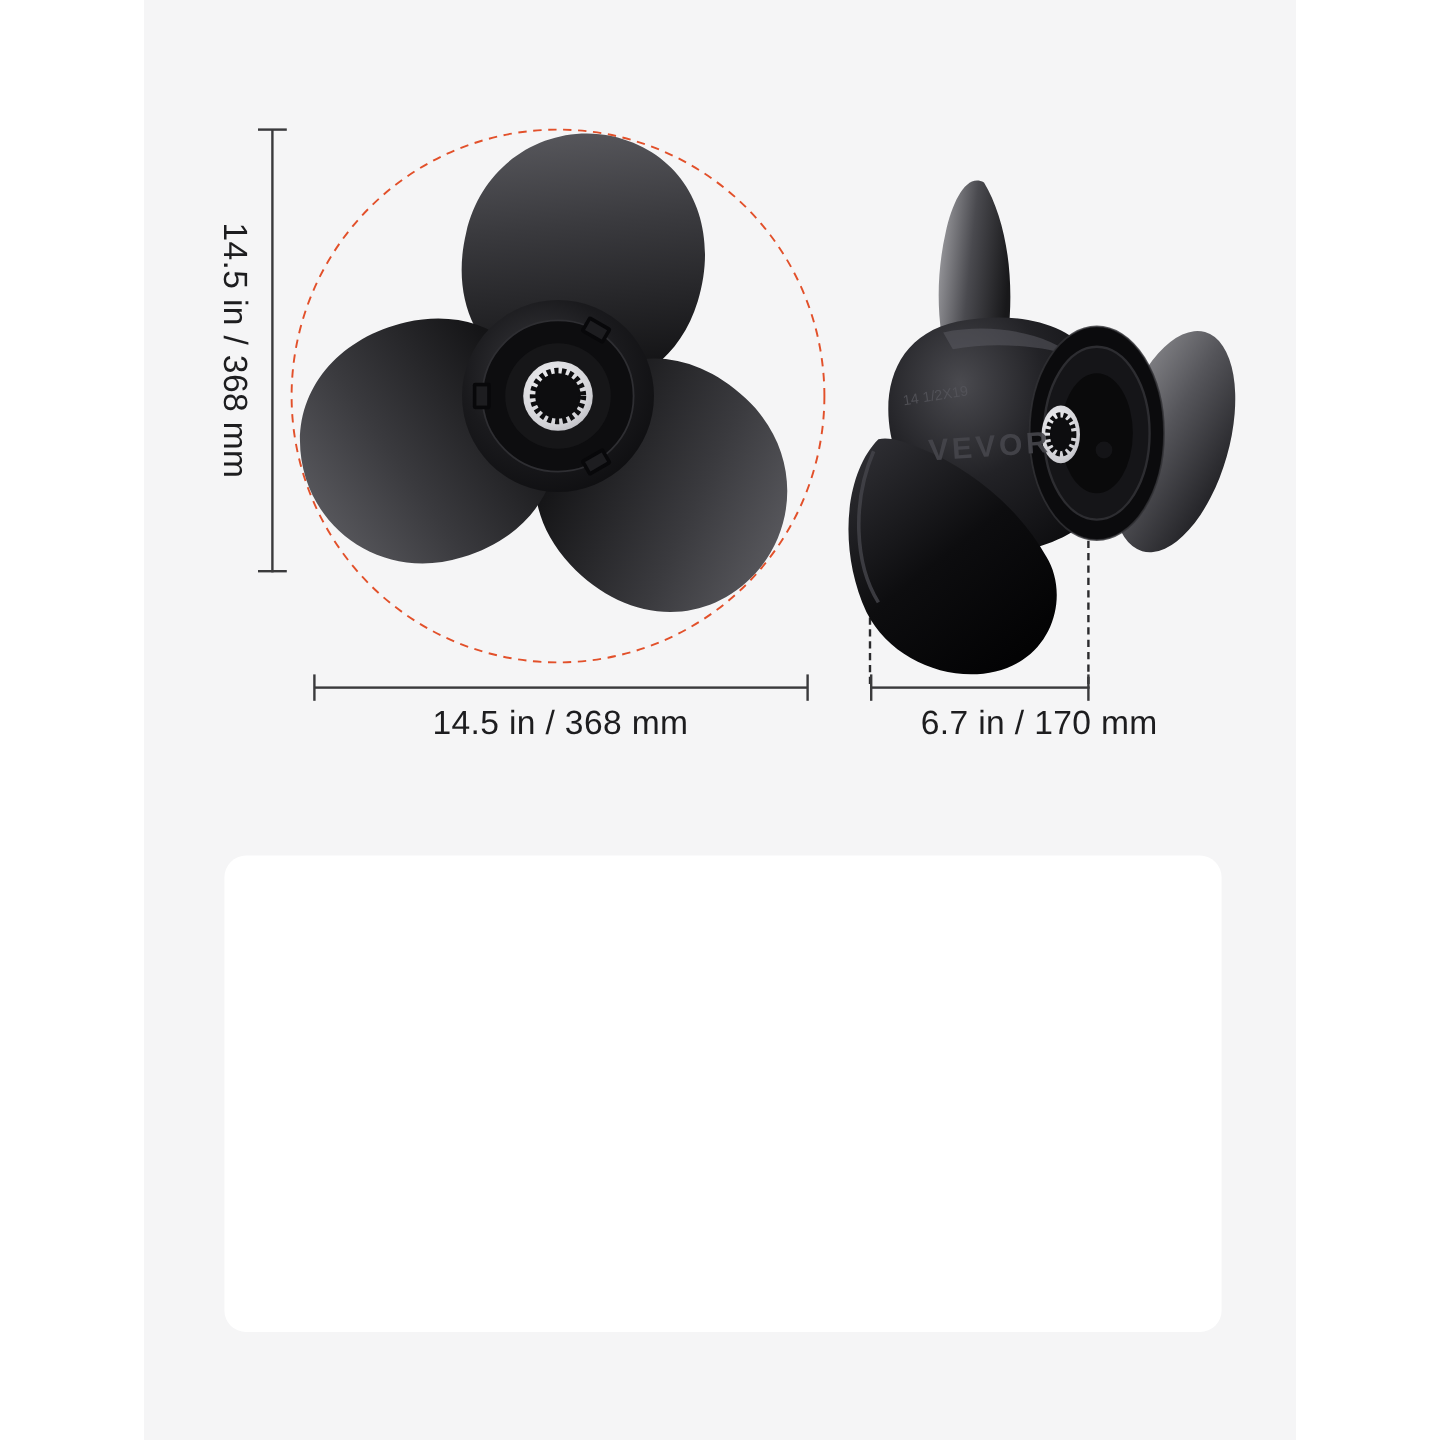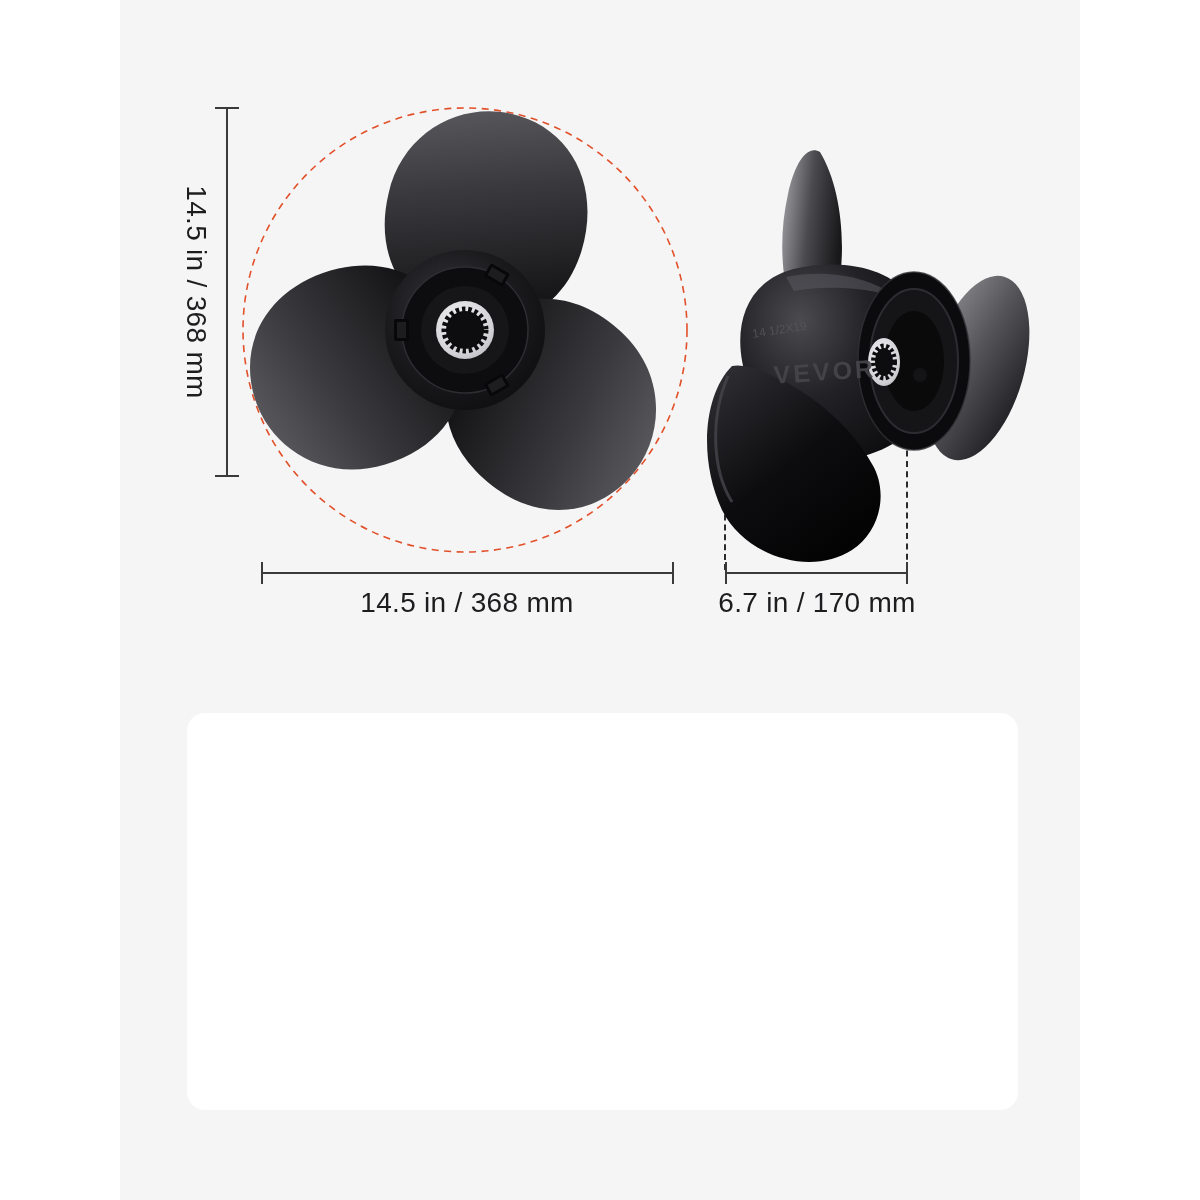--- a/index.html
+++ b/index.html
@@ -22,21 +22,21 @@
   .h2cap-l{left:725px;top:562px;width:2px;height:22px;}
   .h2cap-r{left:906px;top:562px;width:2px;height:22px;}
   .dash-ext{width:0;border-left:2px dashed #2b2b2d;}
   .dashL{left:724px;top:386px;height:184px;}
   .dashR{left:906px;top:430px;height:140px;}
   .dim-label{
     color:#1d1d1f;font-size:28px;white-space:nowrap;letter-spacing:.3px;
   }
   .vlabel{left:196px;top:292px;transform:translate(-50%,-50%) rotate(90deg);}
   .hlabel1{left:467px;top:603px;transform:translate(-50%,-50%);}
-  .hlabel2{left:817px;top:603px;transform:translate(-50%,-50%);}
+  .hlabel2{left:866px;top:603px;transform:translate(-50%,-50%);}
   
   .card{left:187px;top:713px;width:831px;height:397px;background:#ffffff;border-radius:18px;}
   svg text{font-family:"Liberation Sans",sans-serif;}
 </style>
 </head>
 <body>
 
 <div class="stage">
   <div class="panel"></div>
 

